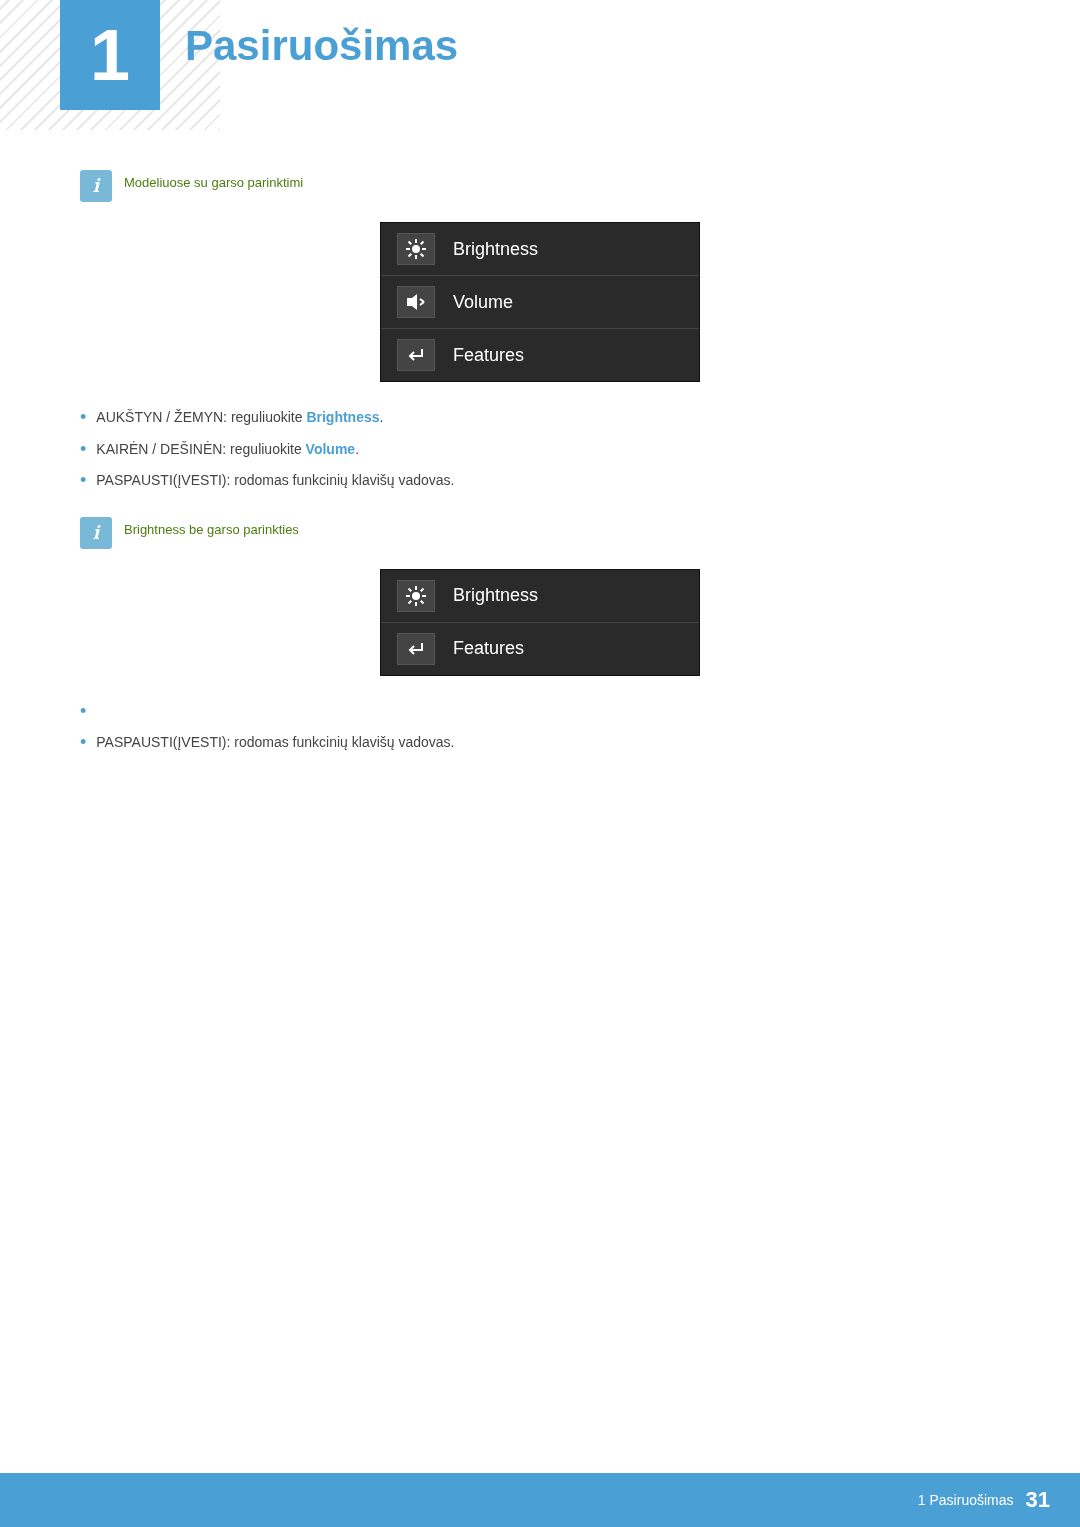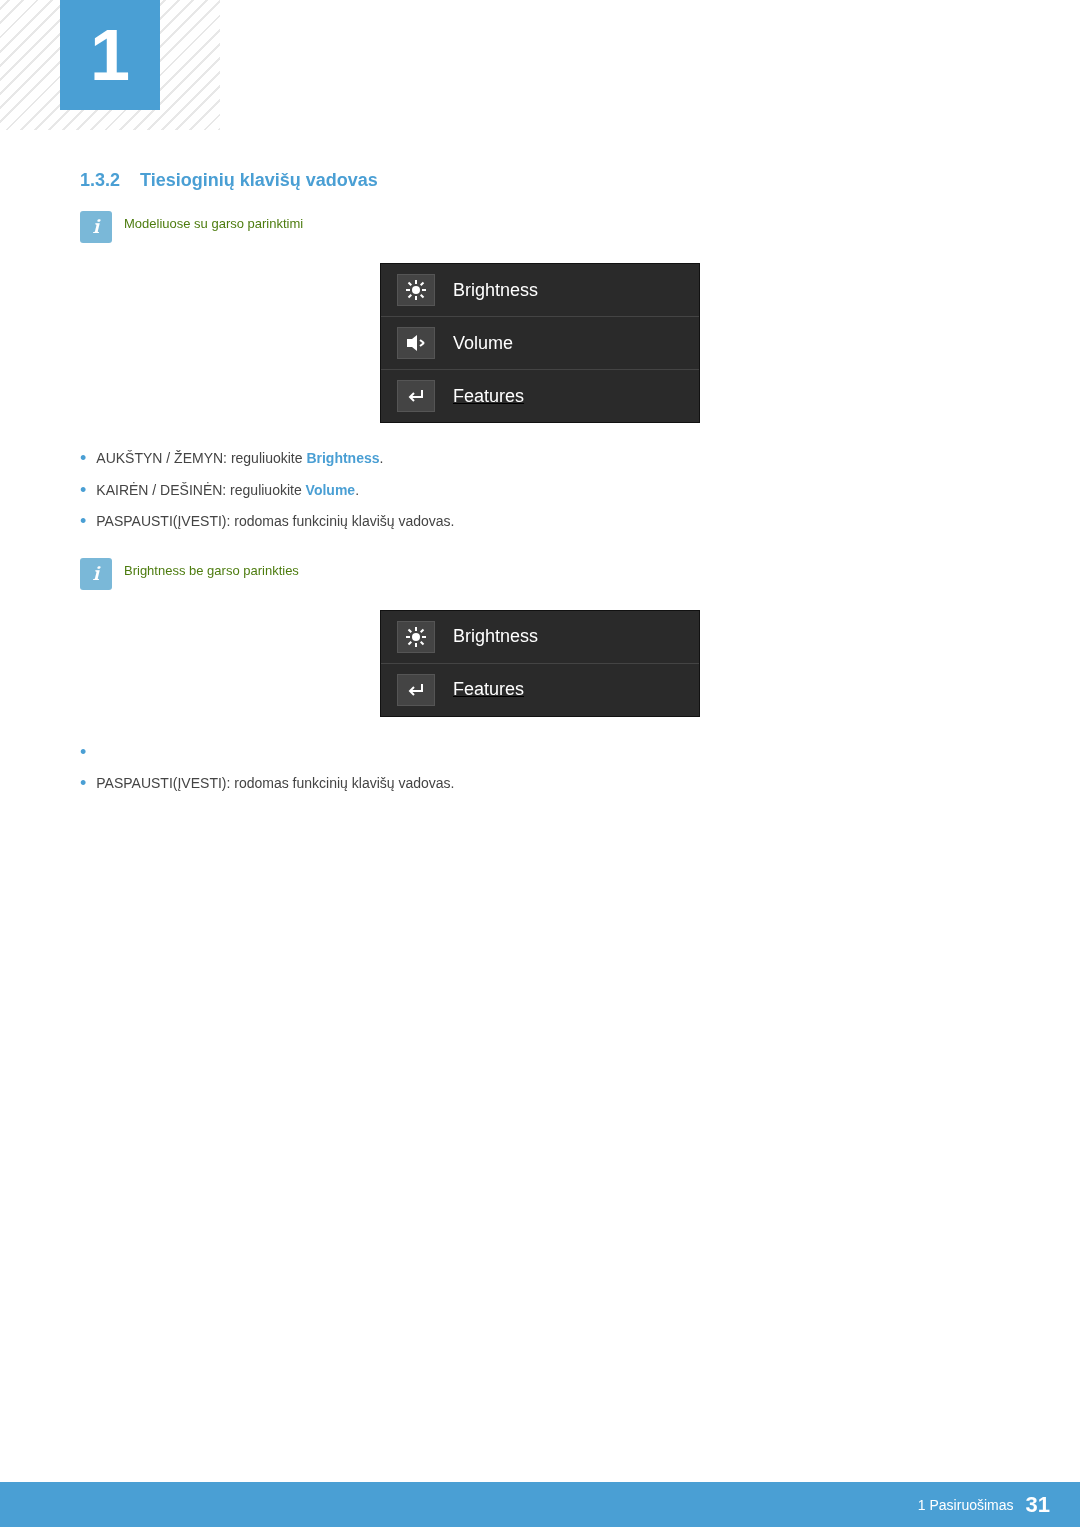--- a/index.html
+++ b/index.html
@@ -128,21 +128,20 @@
 
     .osd-row {
       display: flex;
       align-items: center;
       padding: 10px 16px;
       border-bottom: 1px solid #444;
     }
 
     .osd-row:last-child {
       border-bottom: none;
-      text-decoration: underline;
     }
 
     .osd-icon-box {
       width: 38px;
       height: 32px;
       background: #444;
       display: flex;
       align-items: center;
       justify-content: center;
       margin-right: 18px;
@@ -189,21 +188,21 @@
       color: #4a9fd4;
       font-weight: bold;
     }
 
     
     .footer {
       position: absolute;
       bottom: 0;
       left: 0;
       right: 0;
-      height: 45px;
+      height: 54px;
       background: #4a9fd4;
       display: flex;
       align-items: center;
       justify-content: flex-end;
       padding: 0 30px;
     }
 
     .footer-text {
       font-size: 14px;
       color: #ffffff;
@@ -220,29 +219,25 @@
 </head>
 <body>
 
 <div class="page">
 
   <div class="header-area">
     <div class="header-diagonal-bg"></div>
     <div class="header-blue-block">
       <span class="header-number">1</span>
     </div>
+    <span class="header-title">Pasiruošimas</span>
   </div>
 
   <div class="content">
 
-    <div class="section-heading">
-      <span>1.3.2</span>
-      &nbsp;&nbsp;
-      <span>Tiesioginių klavišų vadovas</span>
-    </div>
 
 
     <div class="note-block">
       <svg class="note-icon" viewBox="0 0 32 32">
         <rect x="0" y="0" width="32" height="32" fill="#7ab8d8" rx="3"></rect>
         <text x="16" y="22" text-anchor="middle" font-size="18" fill="white" font-style="italic" font-family="serif">ℹ</text>
       </svg>
       <span class="note-text">Modeliuose su garso parinktimi</span>
     </div>
 

